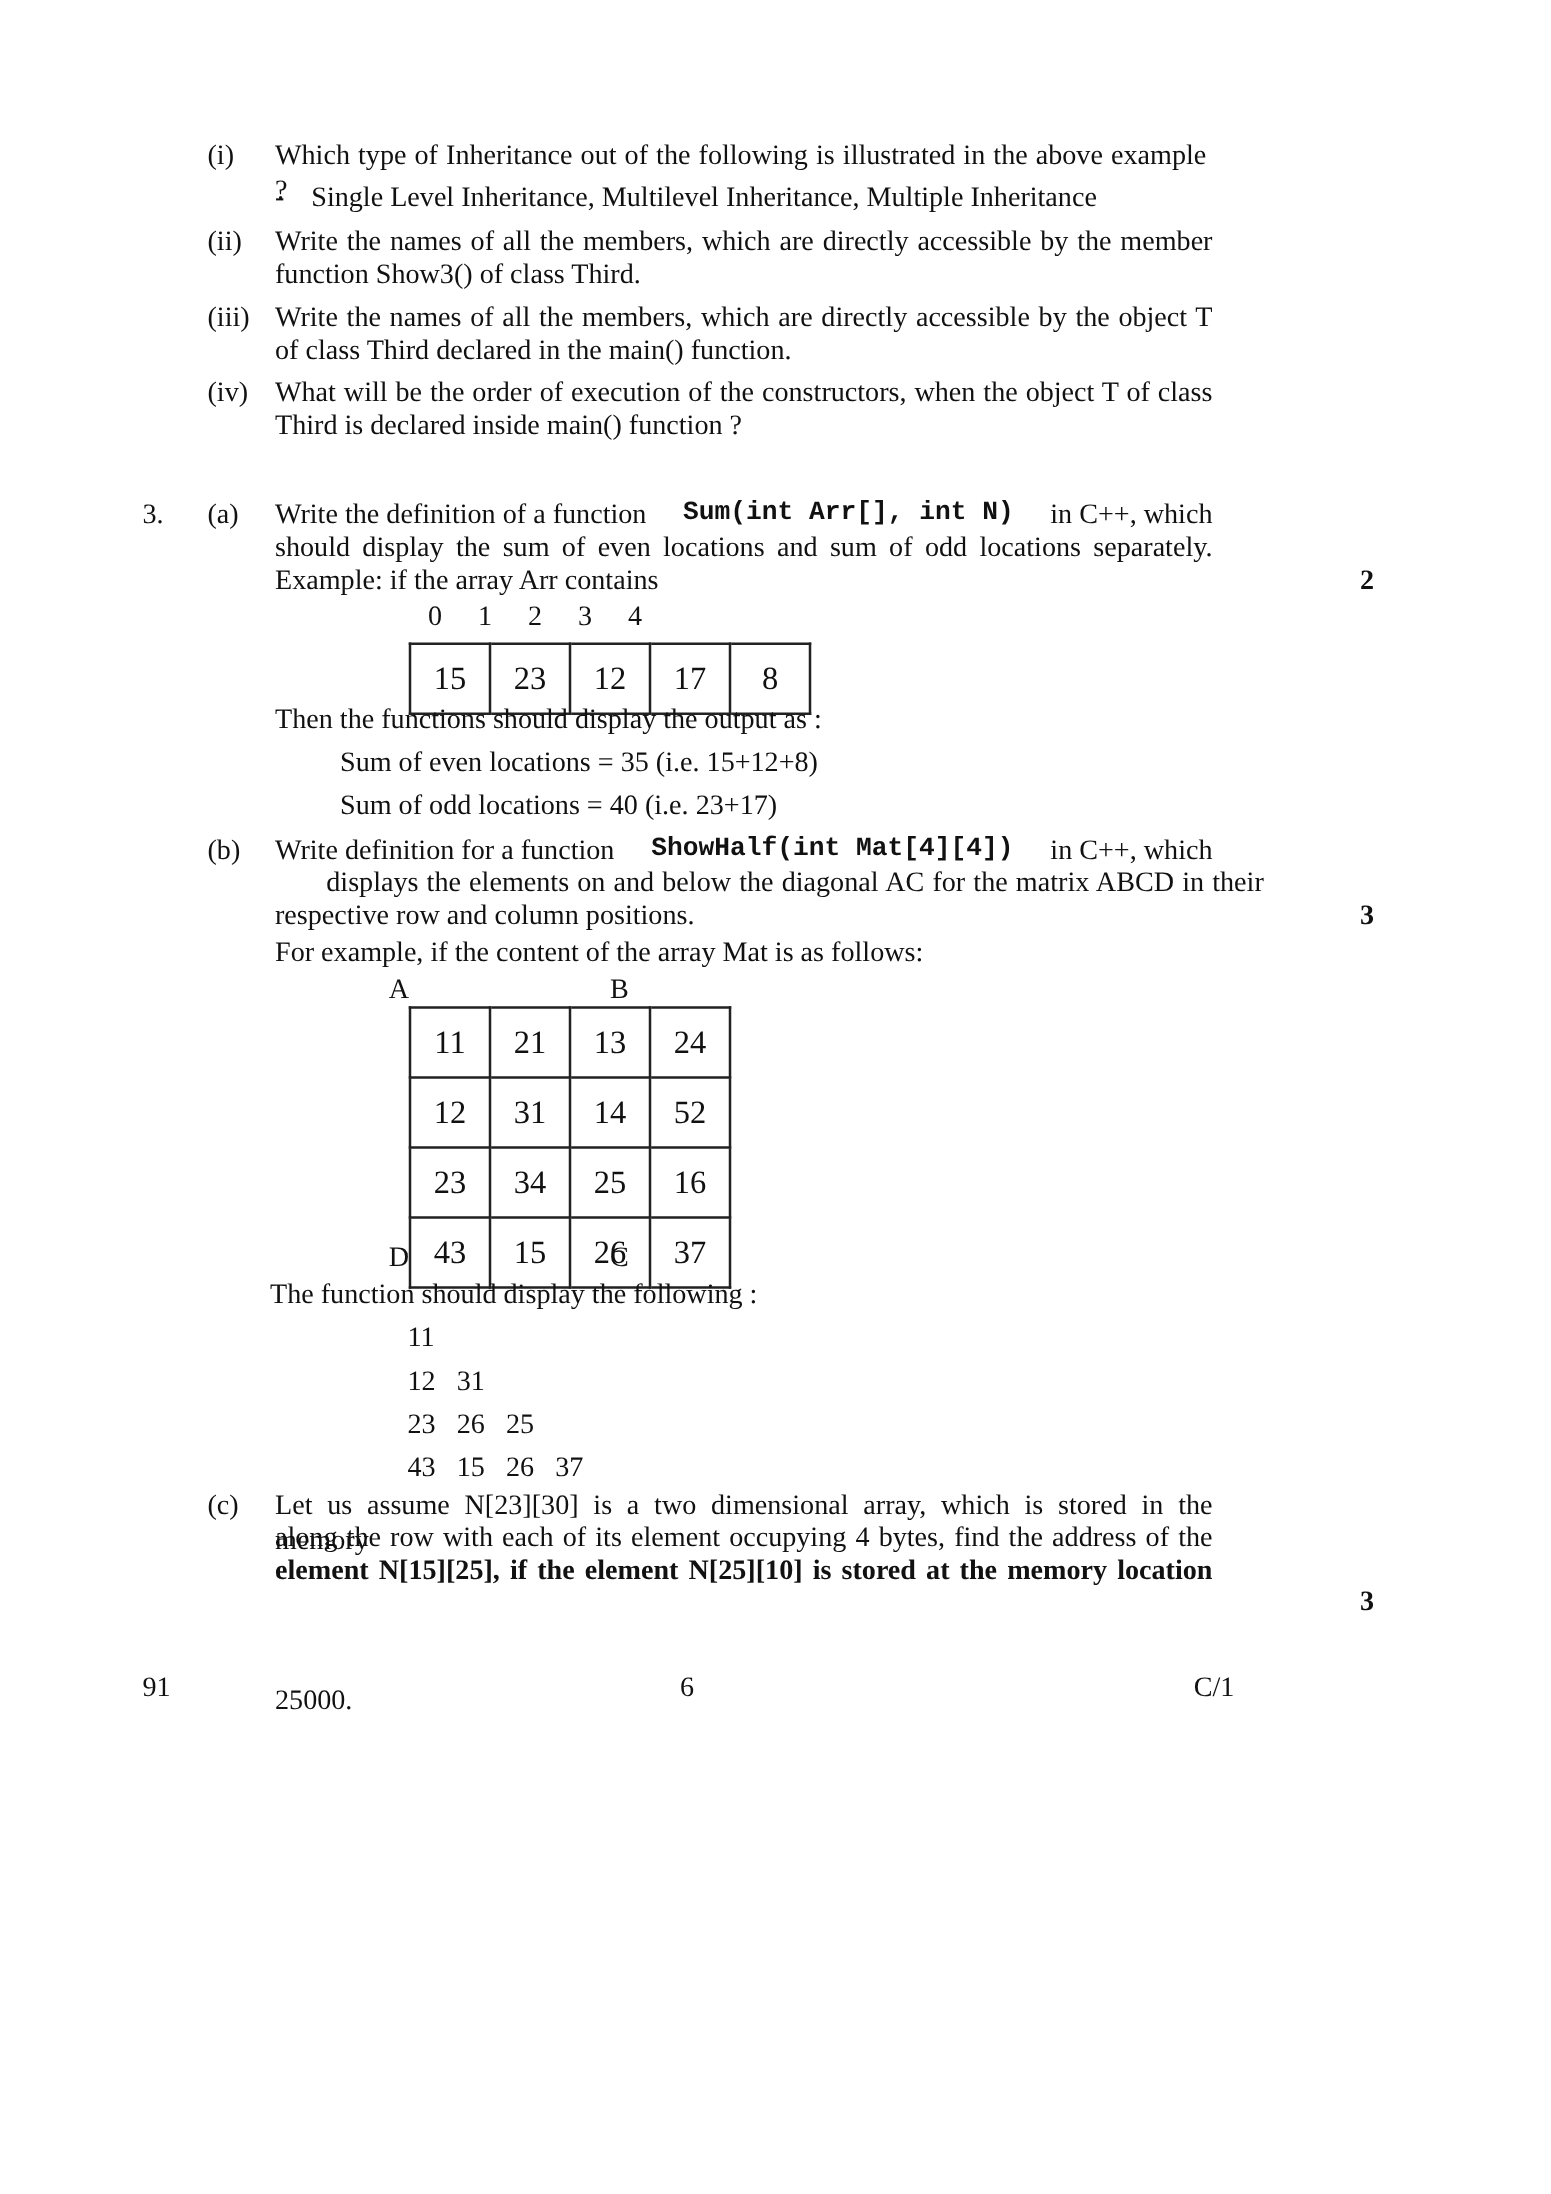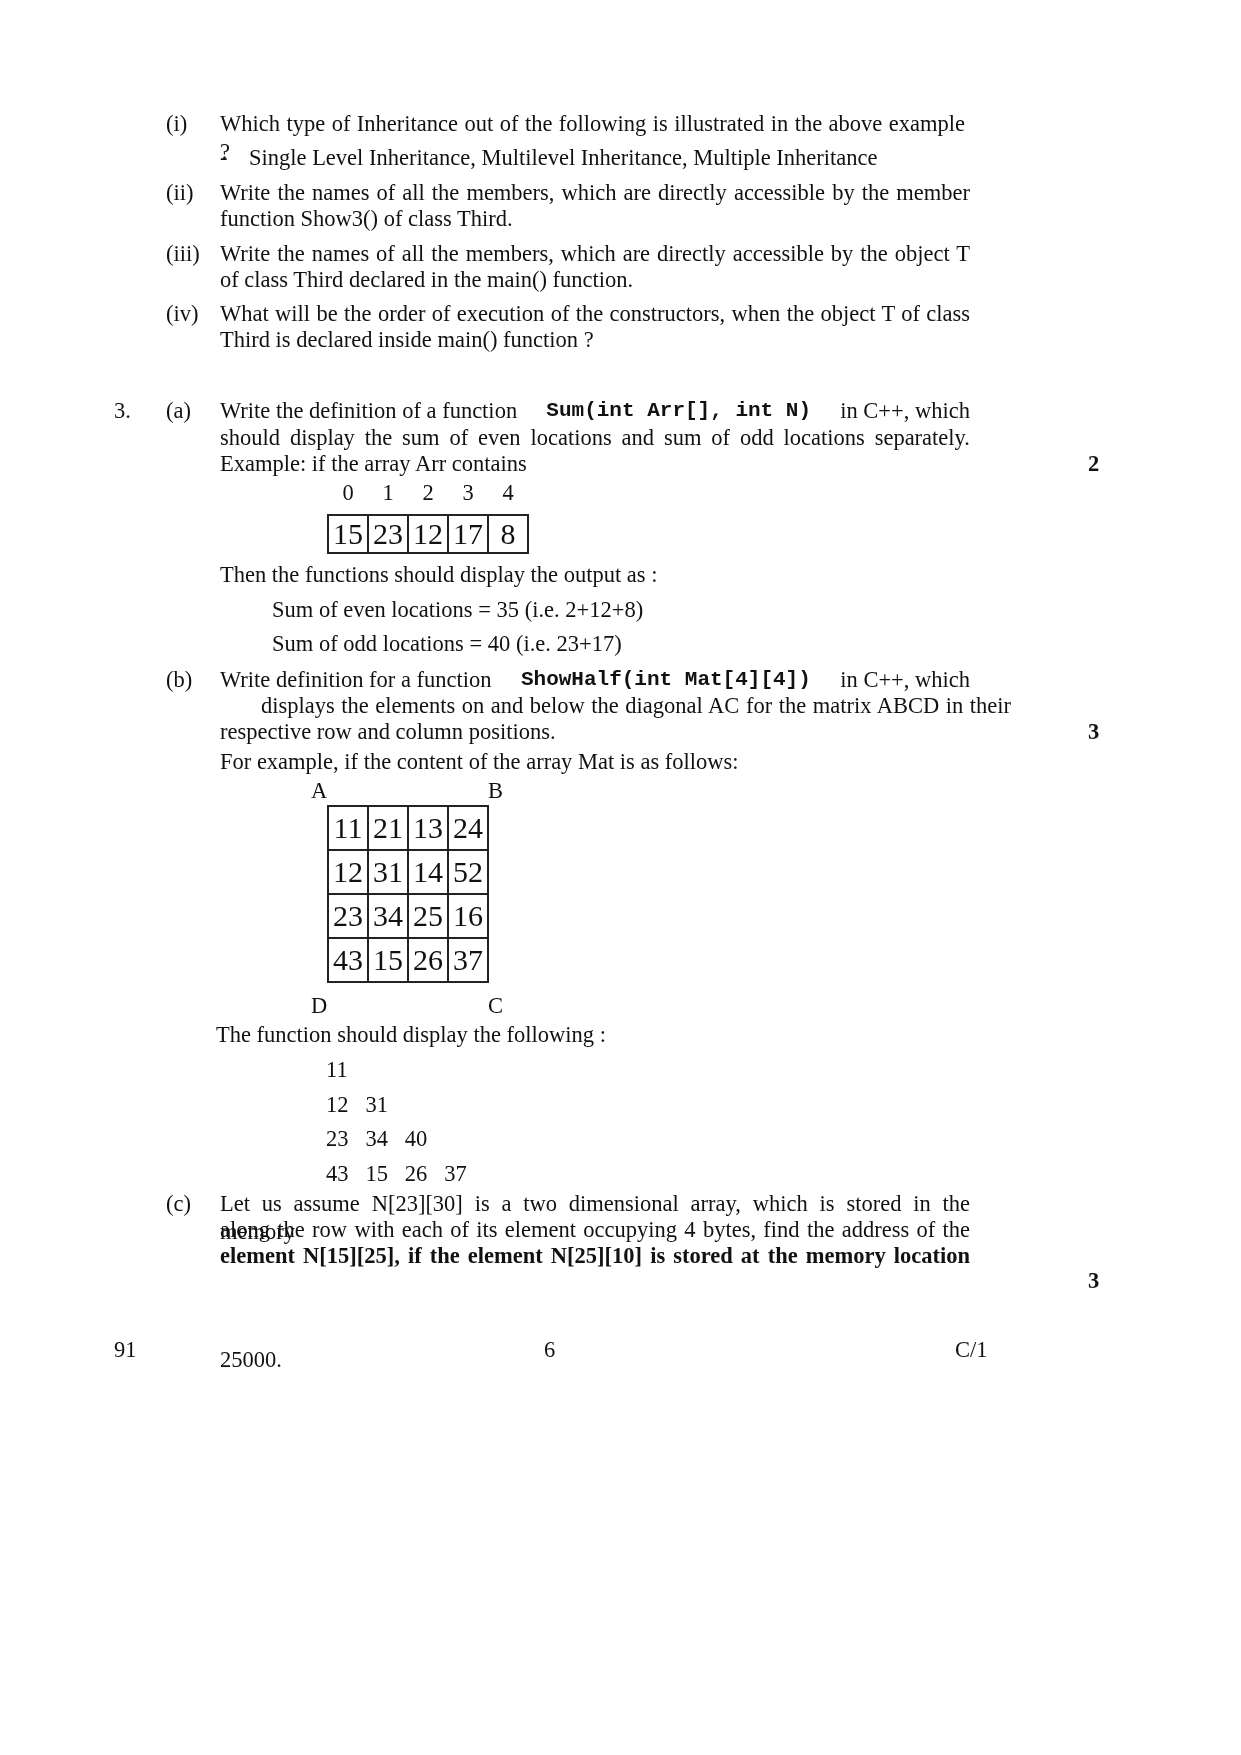--- a/index.html
+++ b/index.html
@@ -8,21 +8,21 @@
     font-family: "Liberation Serif", "DejaVu Serif", serif;
     color: #111; font-size: 22.5px;
   }
   .line { position: absolute; white-space: nowrap; line-height: 28px; }
   .just { text-align: justify; text-align-last: justify; white-space: normal; }
   .mono { font-family: "Liberation Mono", "DejaVu Sans Mono", monospace; font-weight: bold; font-size: 21px; }
   .bold { font-weight: normal; }
   .marks { position: absolute; left: 1088px; font-weight: bold; }
   table.grid { border-collapse: collapse; position: absolute; }
   table.grid td {
-    border: 2px solid #222; text-align: center; padding: 0; font-size: 30px;
+    border: 2px solid #222; text-align: center; padding: 12px; font-size: 26px;
   }
   .idx { position: absolute; width: 44px; text-align: center; }
 </style>
 </head>
 <body>
 
 <div class="line" style="left:166px;top:110px;">(i)</div>
 <div class="line just" style="left:220px;top:110px;width:745px;">Which type of Inheritance out of the following is illustrated in the above example ?</div>
 <div class="line" style="left:220px;top:144px;">-</div>
 <div class="line" style="left:249px;top:144px;">Single Level Inheritance,  Multilevel Inheritance, Multiple Inheritance</div>
@@ -62,21 +62,21 @@
     <td style="width:38px;">15</td>
     <td style="width:38px;">23</td>
     <td style="width:38px;">12</td>
     <td style="width:38px;margin-top:36px;">17</td>
     <td style="width:38px;">8</td>
   </tr>
 </tbody>
   </table>
 
 <div class="line" style="left:220px;top:561px;text-align:right;">Then the functions should display the output as :</div>
-<div class="line" style="left:272px;top:596px;">Sum of even locations = 35 (i.e. 2+12+8)</div>
+<div class="line" style="left:272px;top:596px;">Sum of even locations = 35 (i.e. 15+12+8)</div>
 <div class="line" style="left:272px;top:630px;">Sum of odd locations = 40 (i.e. 23+17)</div>
 
 <div class="line" style="left:166px;top:666px;">(b)</div>
 <div class="line" style="left:220px;top:666px;width:750px;display:flex;justify-content:space-between;">
   <span>Write definition for a function</span>
   <span class="mono">ShowHalf(int Mat[4][4])</span>
   <span>in C++, which</span>
 </div>
 <div class="line just" style="left:220px;top:692px;width:750px;margin-left:41px;">displays the elements on and below the diagonal AC for the matrix ABCD in their</div>
 <div class="line" style="left:220px;top:718px;">respective row and column positions.</div>
@@ -114,21 +114,21 @@
   </tr>
 </tbody>
   </table>
 
 <div class="line" style="left:311px;top:992px;">D</div>
 <div class="line" style="left:488px;top:992px;">C</div>
 
 <div class="line" style="left:216px;top:1021px;">The function should display the following :</div>
 <div class="line" style="left:326px;top:1056px;white-space:pre;">11</div>
 <div class="line" style="left:326px;top:1091px;white-space:pre;">12   31</div>
-<div class="line" style="left:326px;top:1125px;white-space:pre;">23   34   40</div>
+<div class="line" style="left:326px;top:1125px;white-space:pre;">23   26   25</div>
 <div class="line" style="left:326px;top:1160px;white-space:pre;">43   15   26   37</div>
 
 <div class="line" style="left:166px;top:1190px;">(c)</div>
 <div class="line just" style="left:220px;top:1190px;width:750px;">Let us assume N[23][30] is a two dimensional array, which is stored in the memory</div>
 <div class="line just" style="left:220px;top:1216px;width:750px;">along the row with each of its element occupying 4 bytes, find the address of the</div>
 <div class="line just" style="left:220px;top:1242px;width:750px;font-weight:bold;">element N[15][25], if the element N[25][10] is stored at the memory location</div>
 <div class="line" style="left:220px;top:1303px;margin-top:43px;">25000.</div>
 <div class="marks" style="top:1267px;line-height:28px;">3</div>
 
 <div class="line bold" style="left:114px;top:1336px;">91</div>

